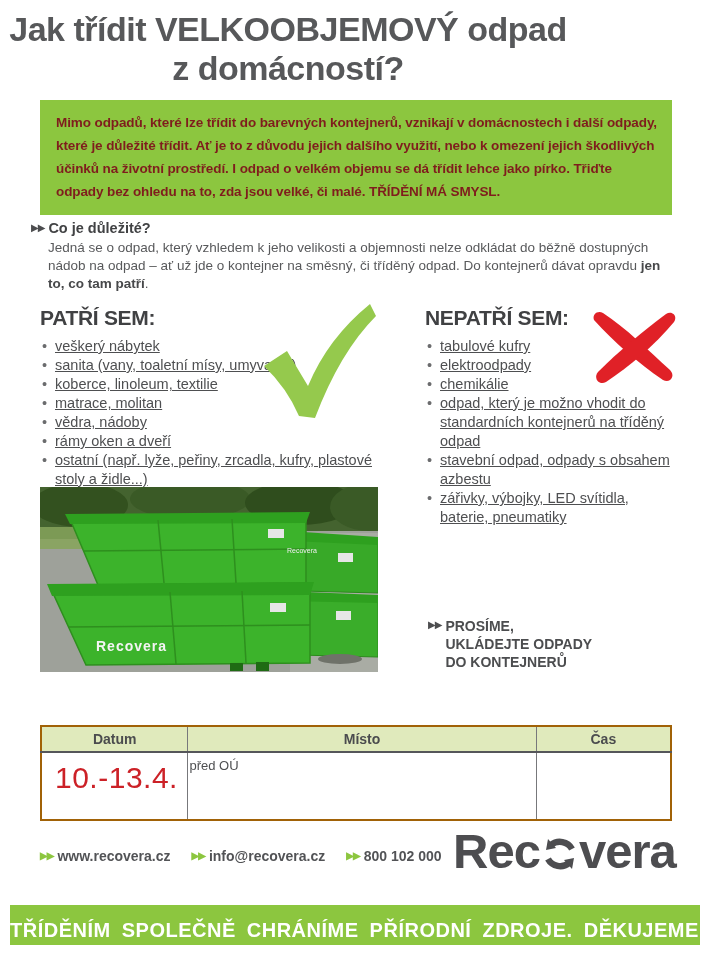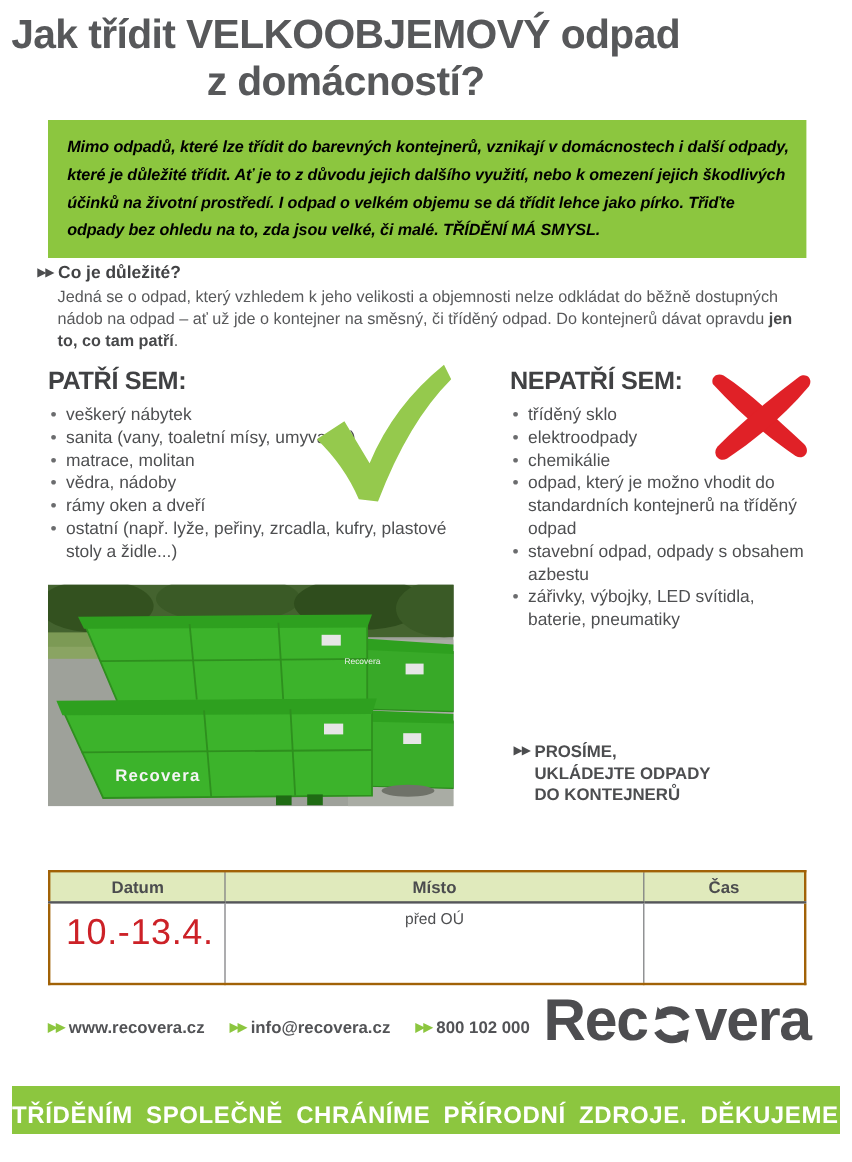--- a/index.html
+++ b/index.html
@@ -8,55 +8,55 @@
     font-family:"Liberation Sans",sans-serif;color:#58595B;overflow:hidden;
   }
   
   .title{
     position:absolute;left:0;top:10px;width:576px;text-align:center;
     font-weight:bold;font-size:34px;line-height:39px;color:#57585A;letter-spacing:-0.5px;
   }
   
   .intro-box{
     position:absolute;left:40px;top:100px;width:632px;box-sizing:border-box;
-    background:#8CC63F;color:#000000;font-weight:bold;
+    background:#8CC63F;color:#7f1d1d;font-weight:bold;
     font-size:13.5px;line-height:23px;letter-spacing:-0.1px;
-    padding:11px 14px 12px 16px;min-height:105px;font-style:italic;
+    padding:11px 14px 12px 16px;min-height:105px;
   }
   
   .important{position:absolute;left:31px;top:219px;width:645px;}
   .arrows{color:#4C4D4F;font-size:10px;letter-spacing:-1px;vertical-align:2px;margin-right:4px;}
   .imp-heading{font-weight:bold;font-size:14.5px;color:#414244;}
   .imp-body{margin-left:17px;margin-top:2px;font-size:13.5px;line-height:18px;color:#58595B;width:618px;}
   .imp-body b{color:#47484A;}
   
   .col-heading{font-weight:bold;font-size:21px;color:#404143;letter-spacing:-0.3px;margin:0 0 7px 0;}
   .col-list{list-style:none;margin:0;padding:0;font-size:14.5px;line-height:19px;color:#4E4F51;}
-  .col-list li{position:relative;padding-left:15px;margin:0;}
+  .col-list li{position:relative;padding-left:15px;margin:0;text-decoration:underline;}
   .col-list li::before{content:"\2022";position:absolute;left:2px;top:0;color:#6B6C6E;}
   .col-left{position:absolute;left:40px;top:306px;width:335px;}
   .col-right{position:absolute;left:425px;top:306px;width:250px;}
   .check-mark{position:absolute;left:258px;top:300px;width:118px;height:122px;}
   .cross-mark{position:absolute;left:586px;top:308px;width:92px;height:76px;}
   
   .photo{position:absolute;left:40px;top:487px;width:400px;height:185px;overflow:hidden;}
   
   .please{position:absolute;left:428px;top:617px;width:230px;display:flex;}
   .please .arrows{margin-top:2px;}
   .please-lines{font-weight:bold;font-size:14px;line-height:18px;color:#4C4D4F;}
   
   .sched{position:absolute;left:40px;top:692px;width:632px;border-collapse:collapse;
          border:2px solid #a16207;margin-top:33px;}
   .sched th{
     background:#E0EABC;border:1px solid #77787B;border-bottom:2px solid #55565A;
     font-weight:bold;font-size:14px;color:#4B4C4E;padding:4px 2px;height:16px;
   }
   .sched td{border:1px solid #77787B;height:58px;vertical-align:top;}
   .td-datum{width:133px;font-size:30px;color:#CC2127;padding:8px 0 0 13px;letter-spacing:0.5px;}
-  .td-misto{width:362px;text-align:center;font-size:13px;color:#4E4F51;padding-top:5px;}
+  .td-misto{width:362px;font-size:13px;color:#4E4F51;padding-top:5px;}
   .td-cas{width:137px;}
   
   .footer-links{position:absolute;left:40px;top:848px;display:flex;gap:21px;
     font-weight:bold;font-size:14px;color:#525356;white-space:nowrap;}
   .footer-links .arrows{color:#8CC63F;}
   .logo{position:absolute;left:453px;top:820px;width:230px;height:62px;
     font-weight:bold;font-size:49px;color:#4D4D50;letter-spacing:-1px;display:flex;align-items:center;}
   .logo svg{margin:6px 1px 0 2px;}
   
   .banner{
@@ -84,35 +84,36 @@
     <div class="imp-body">
       <span>Jedná se o odpad, který vzhledem k jeho velikosti a objemnosti nelze odkládat do běžně dostupných nádob na odpad – ať už jde o kontejner na směsný, či tříděný odpad. Do kontejnerů dávat opravdu </span><b>jen to, co tam patří</b><span>.</span>
     </div>
   </div>
 
   <div class="col-left">
     <div class="col-heading">PATŘÍ SEM:</div>
     <ul class="col-list">
       <li>veškerý nábytek</li>
       <li>sanita (vany, toaletní mísy, umyvadla)</li>
+      <li>koberce, linoleum, textilie</li>
       <li>matrace, molitan</li>
       <li>vědra, nádoby</li>
       <li>rámy oken a dveří</li>
       <li>ostatní (např. lyže, peřiny, zrcadla, kufry, plastové stoly a židle...)</li>
     </ul>
   </div>
 
   <svg class="check-mark" viewBox="0 0 118 122">
     <path d="M6 66 L29 51 L50 86 Q70 38 112 4 L118 16 Q82 52 57 118 L41 116 Q29 88 6 66 Z" fill="#95C94D"></path>
   </svg>
 
   <div class="col-right">
     <div class="col-heading">NEPATŘÍ SEM:</div>
     <ul class="col-list">
-      <li>tříděný sklo</li>
+      <li>tabulové kufry</li>
       <li>elektroodpady</li>
       <li>chemikálie</li>
       <li>odpad, který je možno vhodit do standardních kontejnerů na tříděný odpad</li>
       <li>stavební odpad, odpady s obsahem azbestu</li>
       <li>zářivky, výbojky, LED svítidla, baterie, pneumatiky</li>
     </ul>
   </div>
 
   <svg class="cross-mark" viewBox="0 0 92 76">
     <path d="M8 12 C6 6 12 2 17 5 C40 20 62 42 84 62 C90 68 84 76 77 72 C52 55 28 34 8 12 Z" fill="#E02127"></path>

